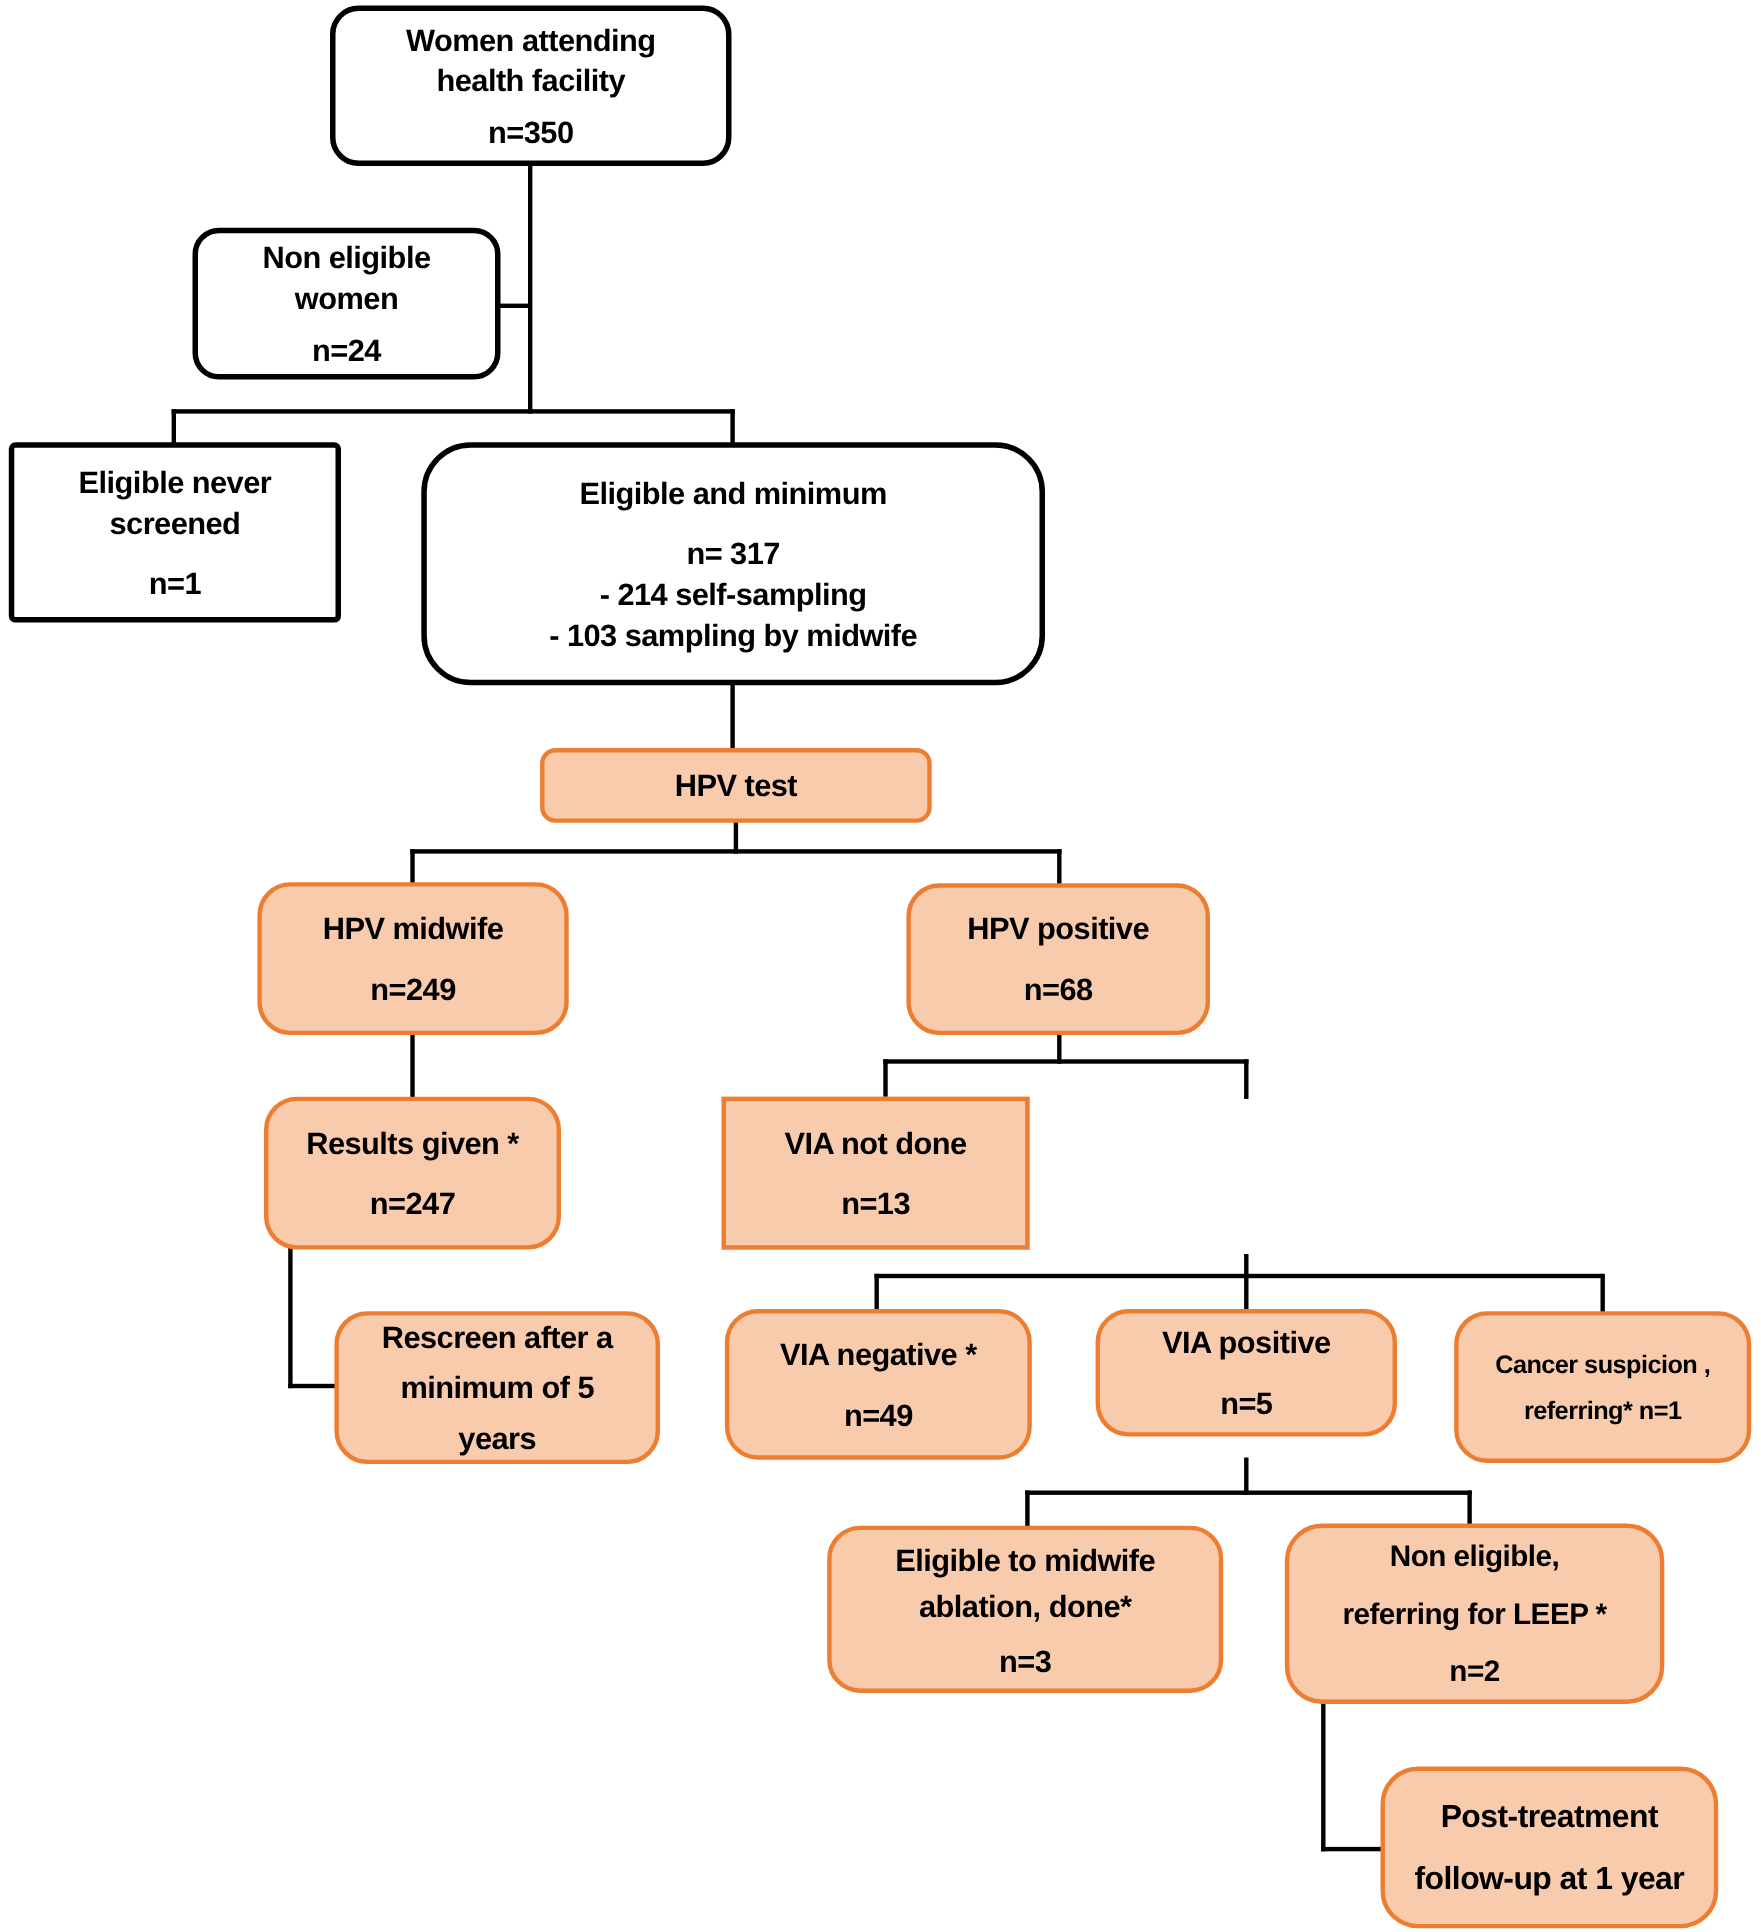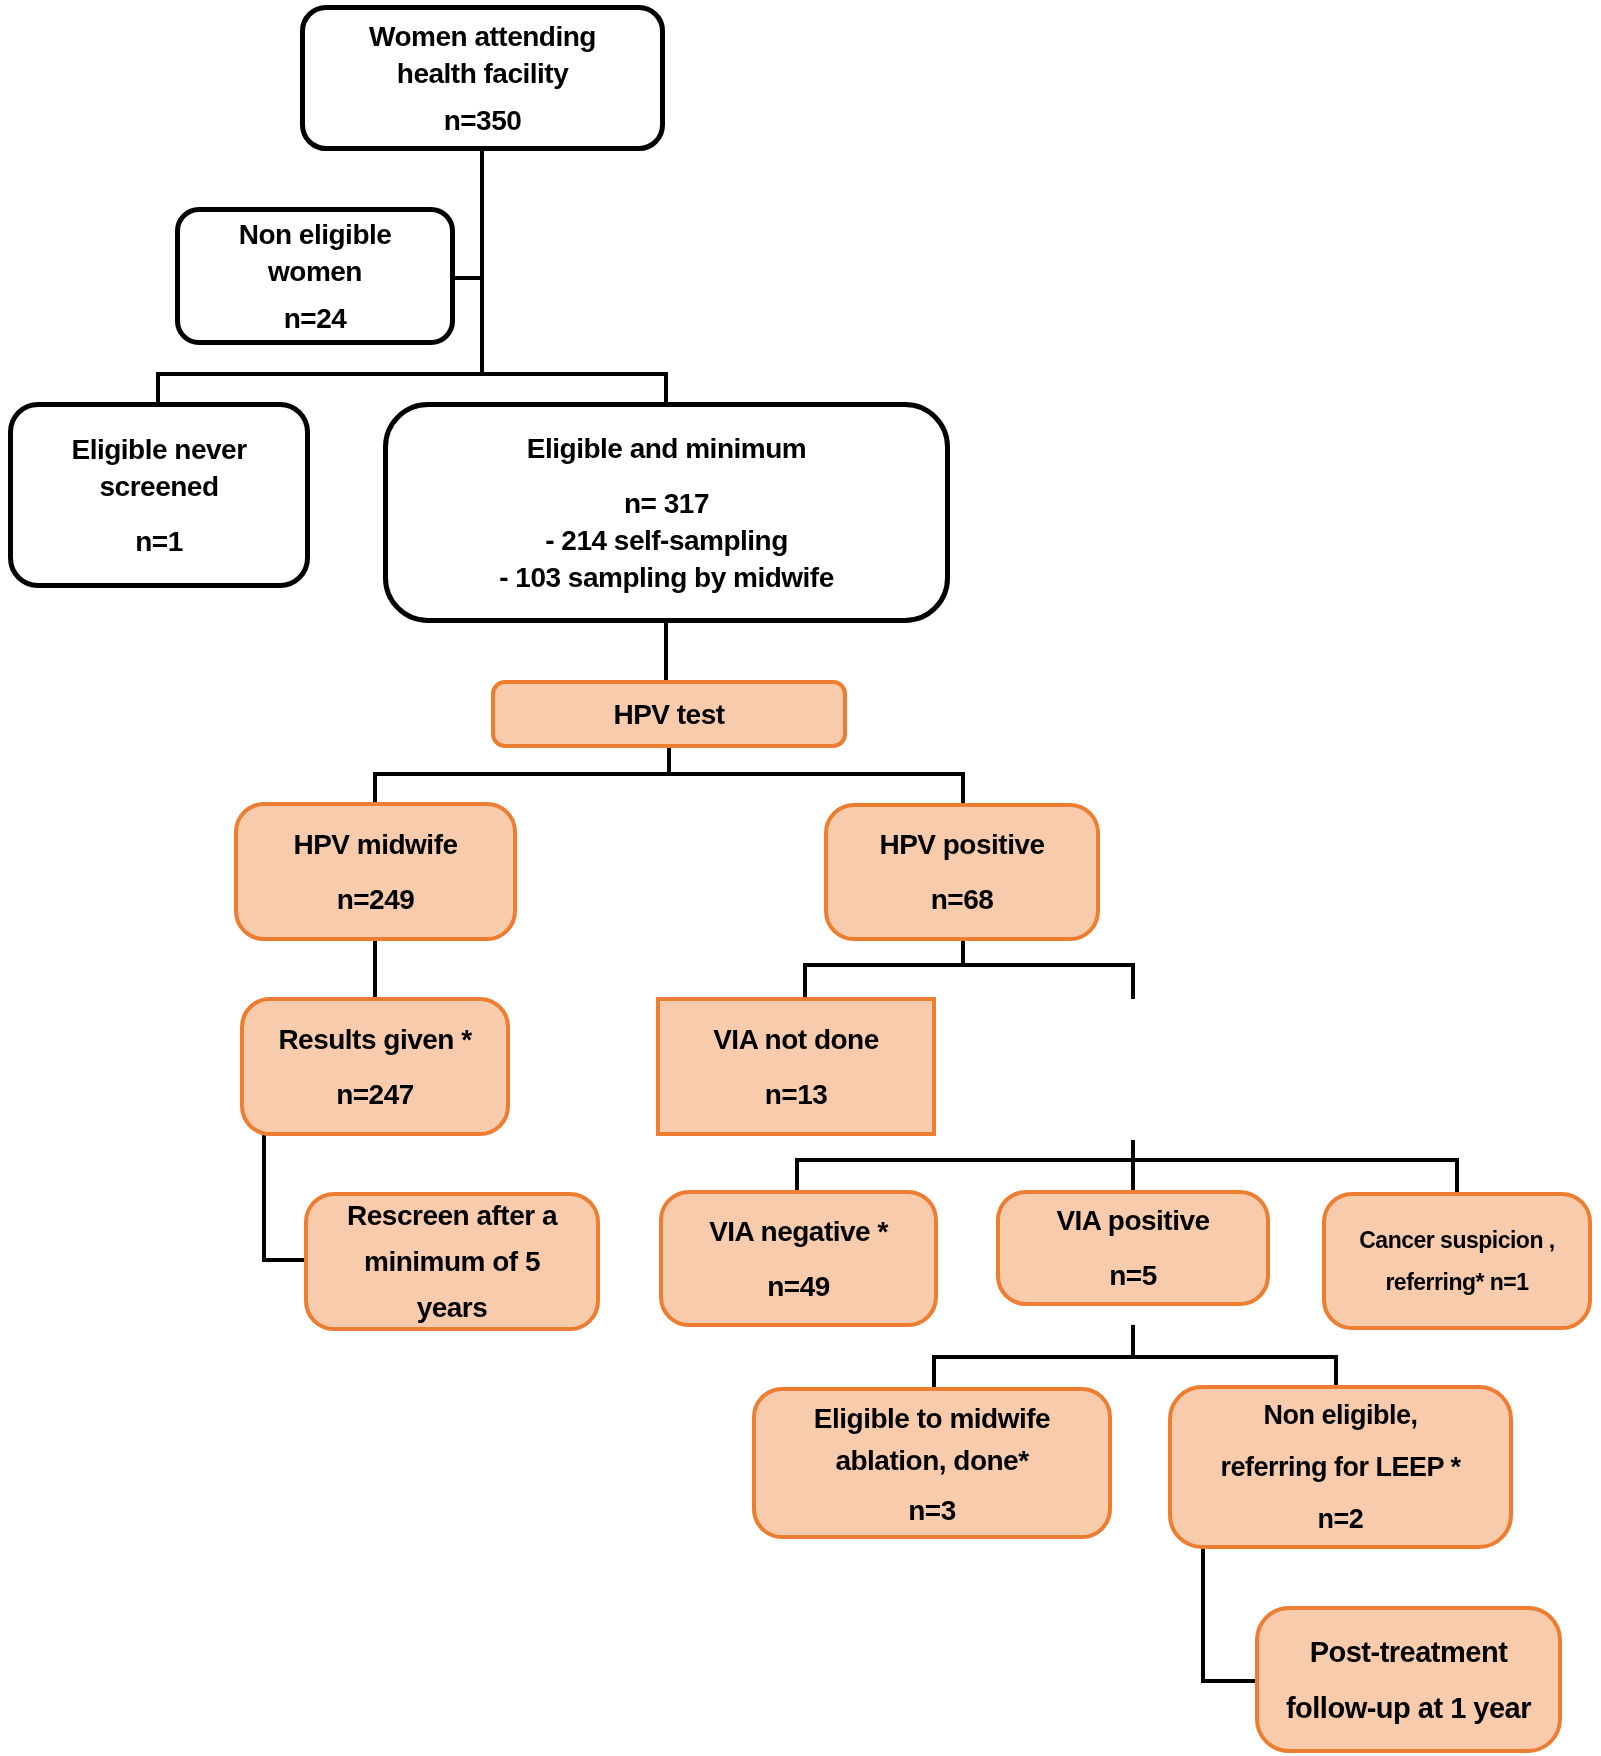--- a/index.html
+++ b/index.html
@@ -95,21 +95,21 @@
     <span class="line">health facility</span>
     <span class="line count gap-sm">n=350</span>
   </div>
 
   <div class="node plain" style="left:175px;top:207px;width:280px;height:138px;border-radius:24px">
     <span class="line">Non eligible</span>
     <span class="line">women</span>
     <span class="line count gap-sm">n=24</span>
   </div>
 
-  <div class="node plain" style="left:8px;top:402px;width:302px;height:186px;border-radius:30px">
+  <div class="node plain" style="left:8px;top:402px;width:302px;height:164px;border-radius:6px">
     <span class="line">Eligible never</span>
     <span class="line">screened</span>
     <span class="line count">n=1</span>
   </div>
 
   <div class="node plain" style="left:383px;top:402px;width:567px;height:221px;border-radius:45px">
     <span class="line">Eligible and minimum</span>
     <span class="line count">n= 317</span>
     <span class="line">- 214 self-sampling</span>
     <span class="line">- 103 sampling by midwife</span>

